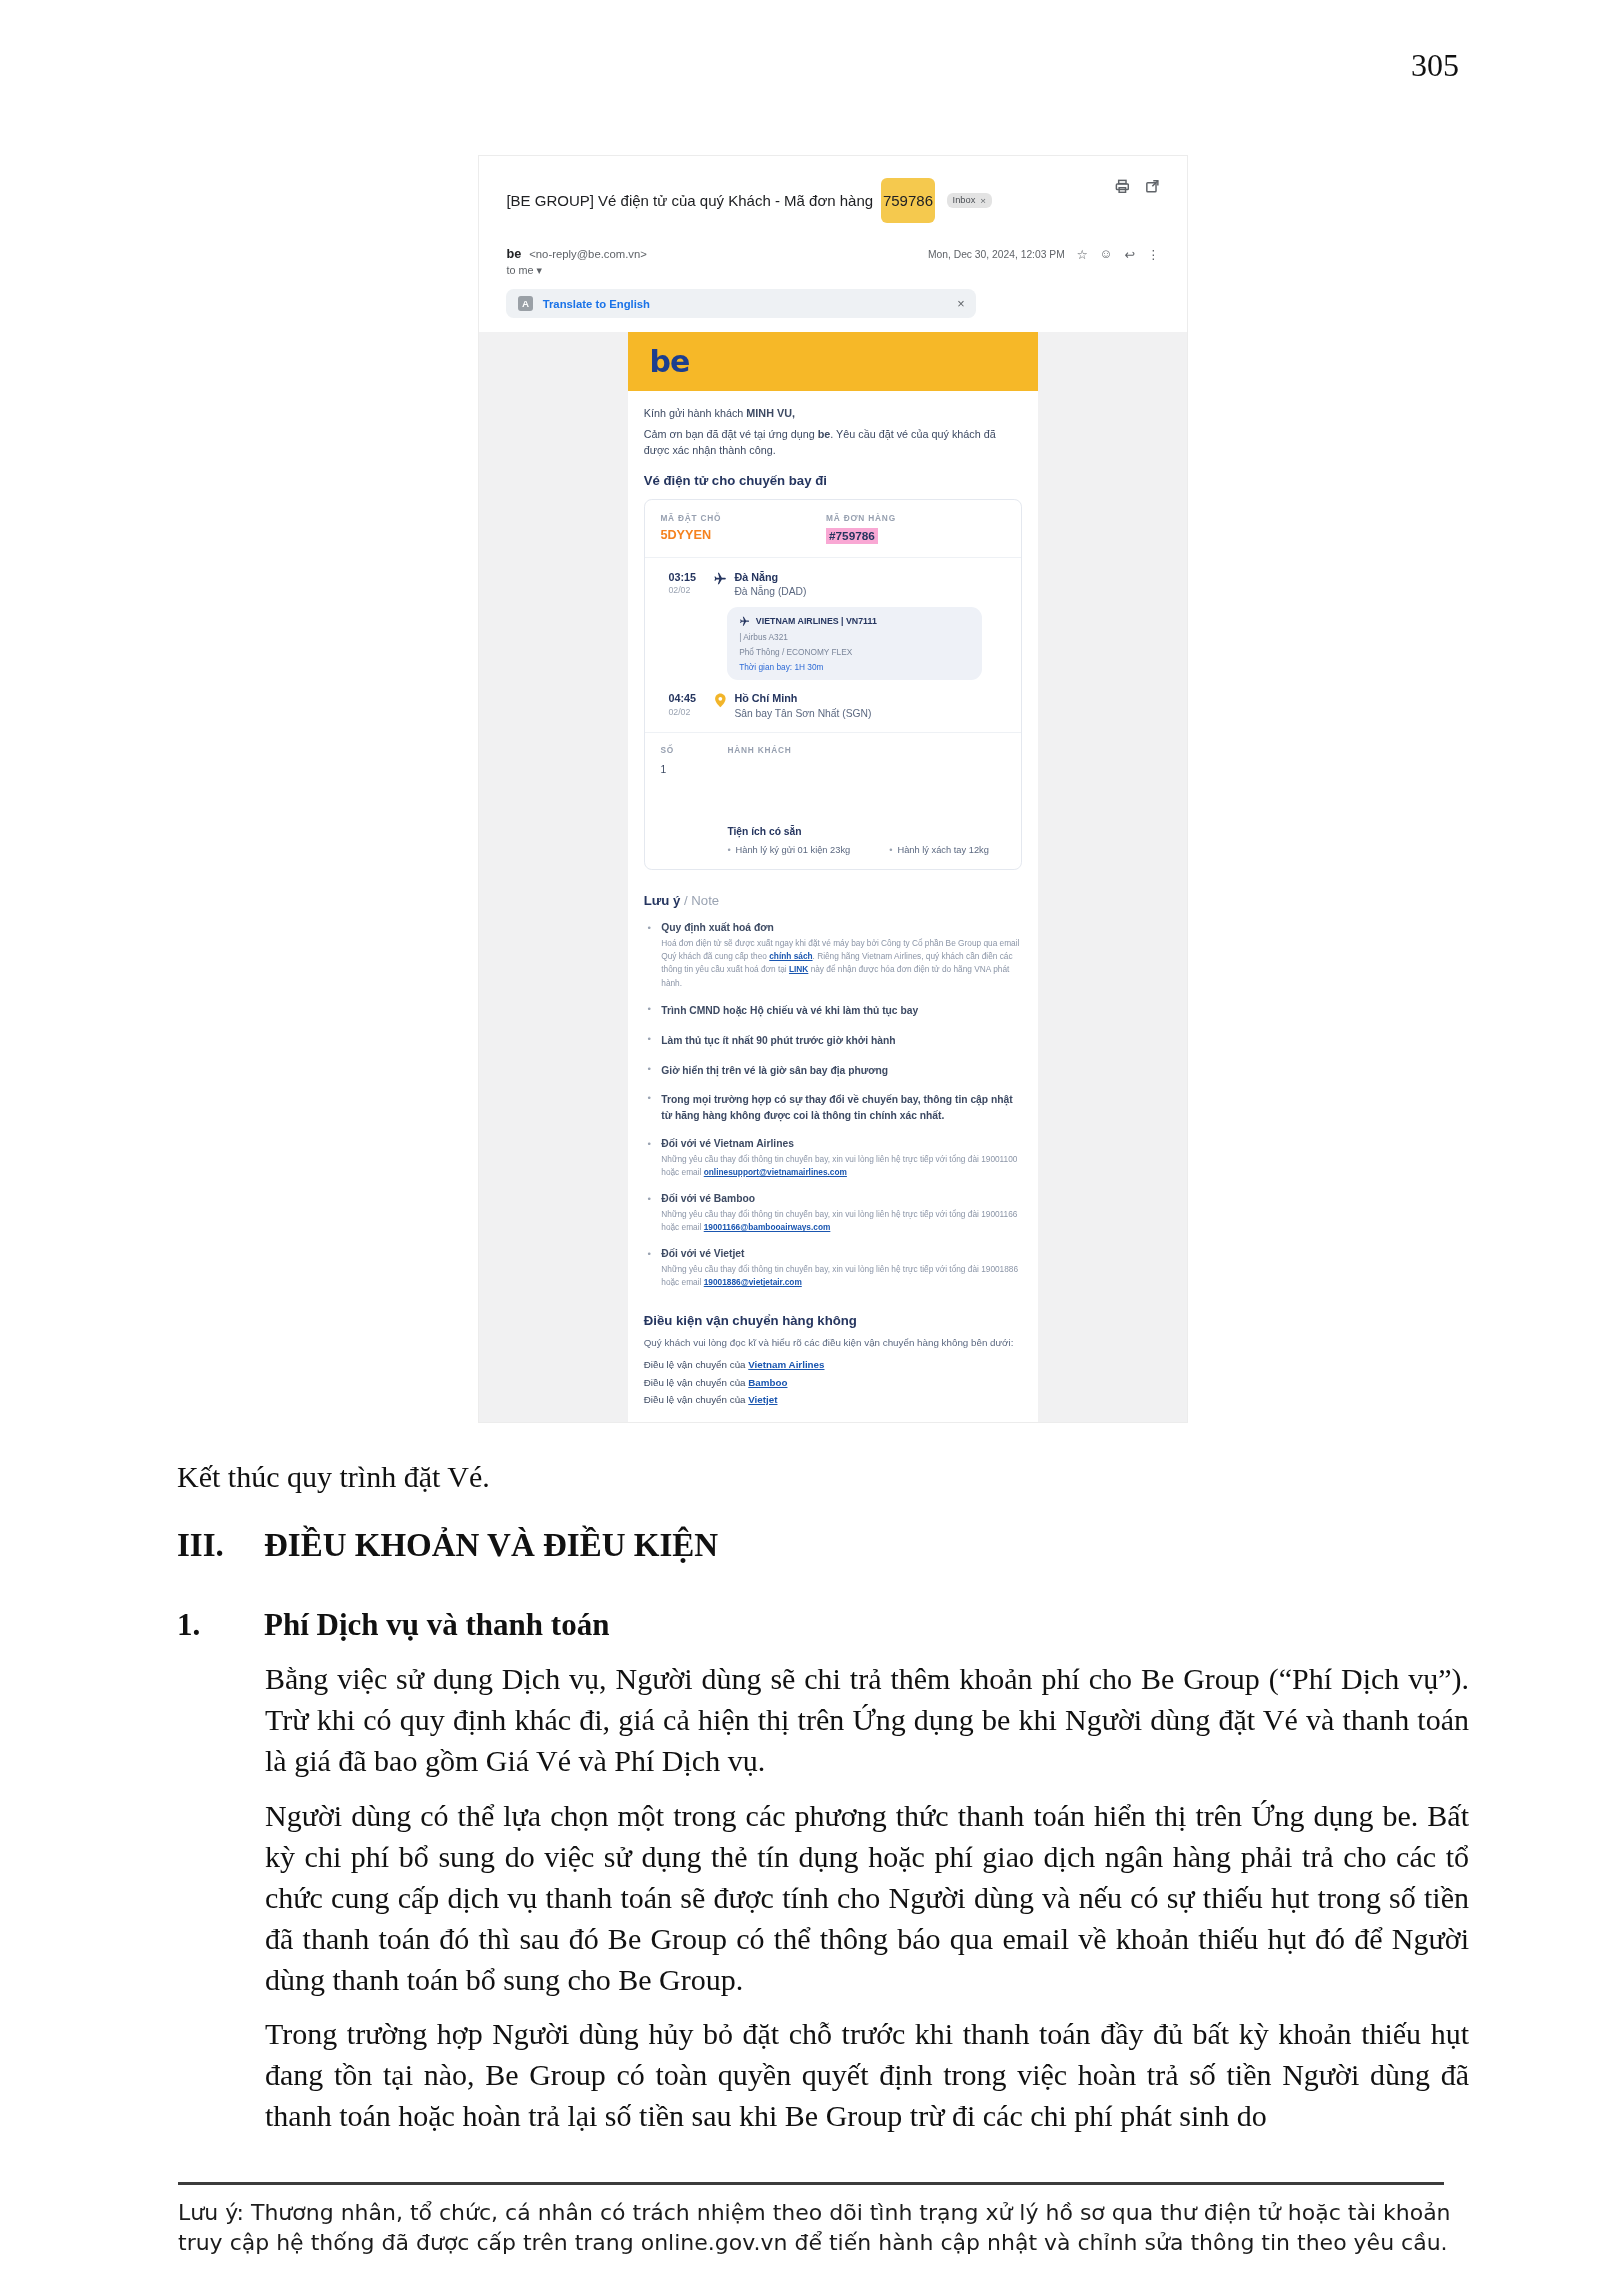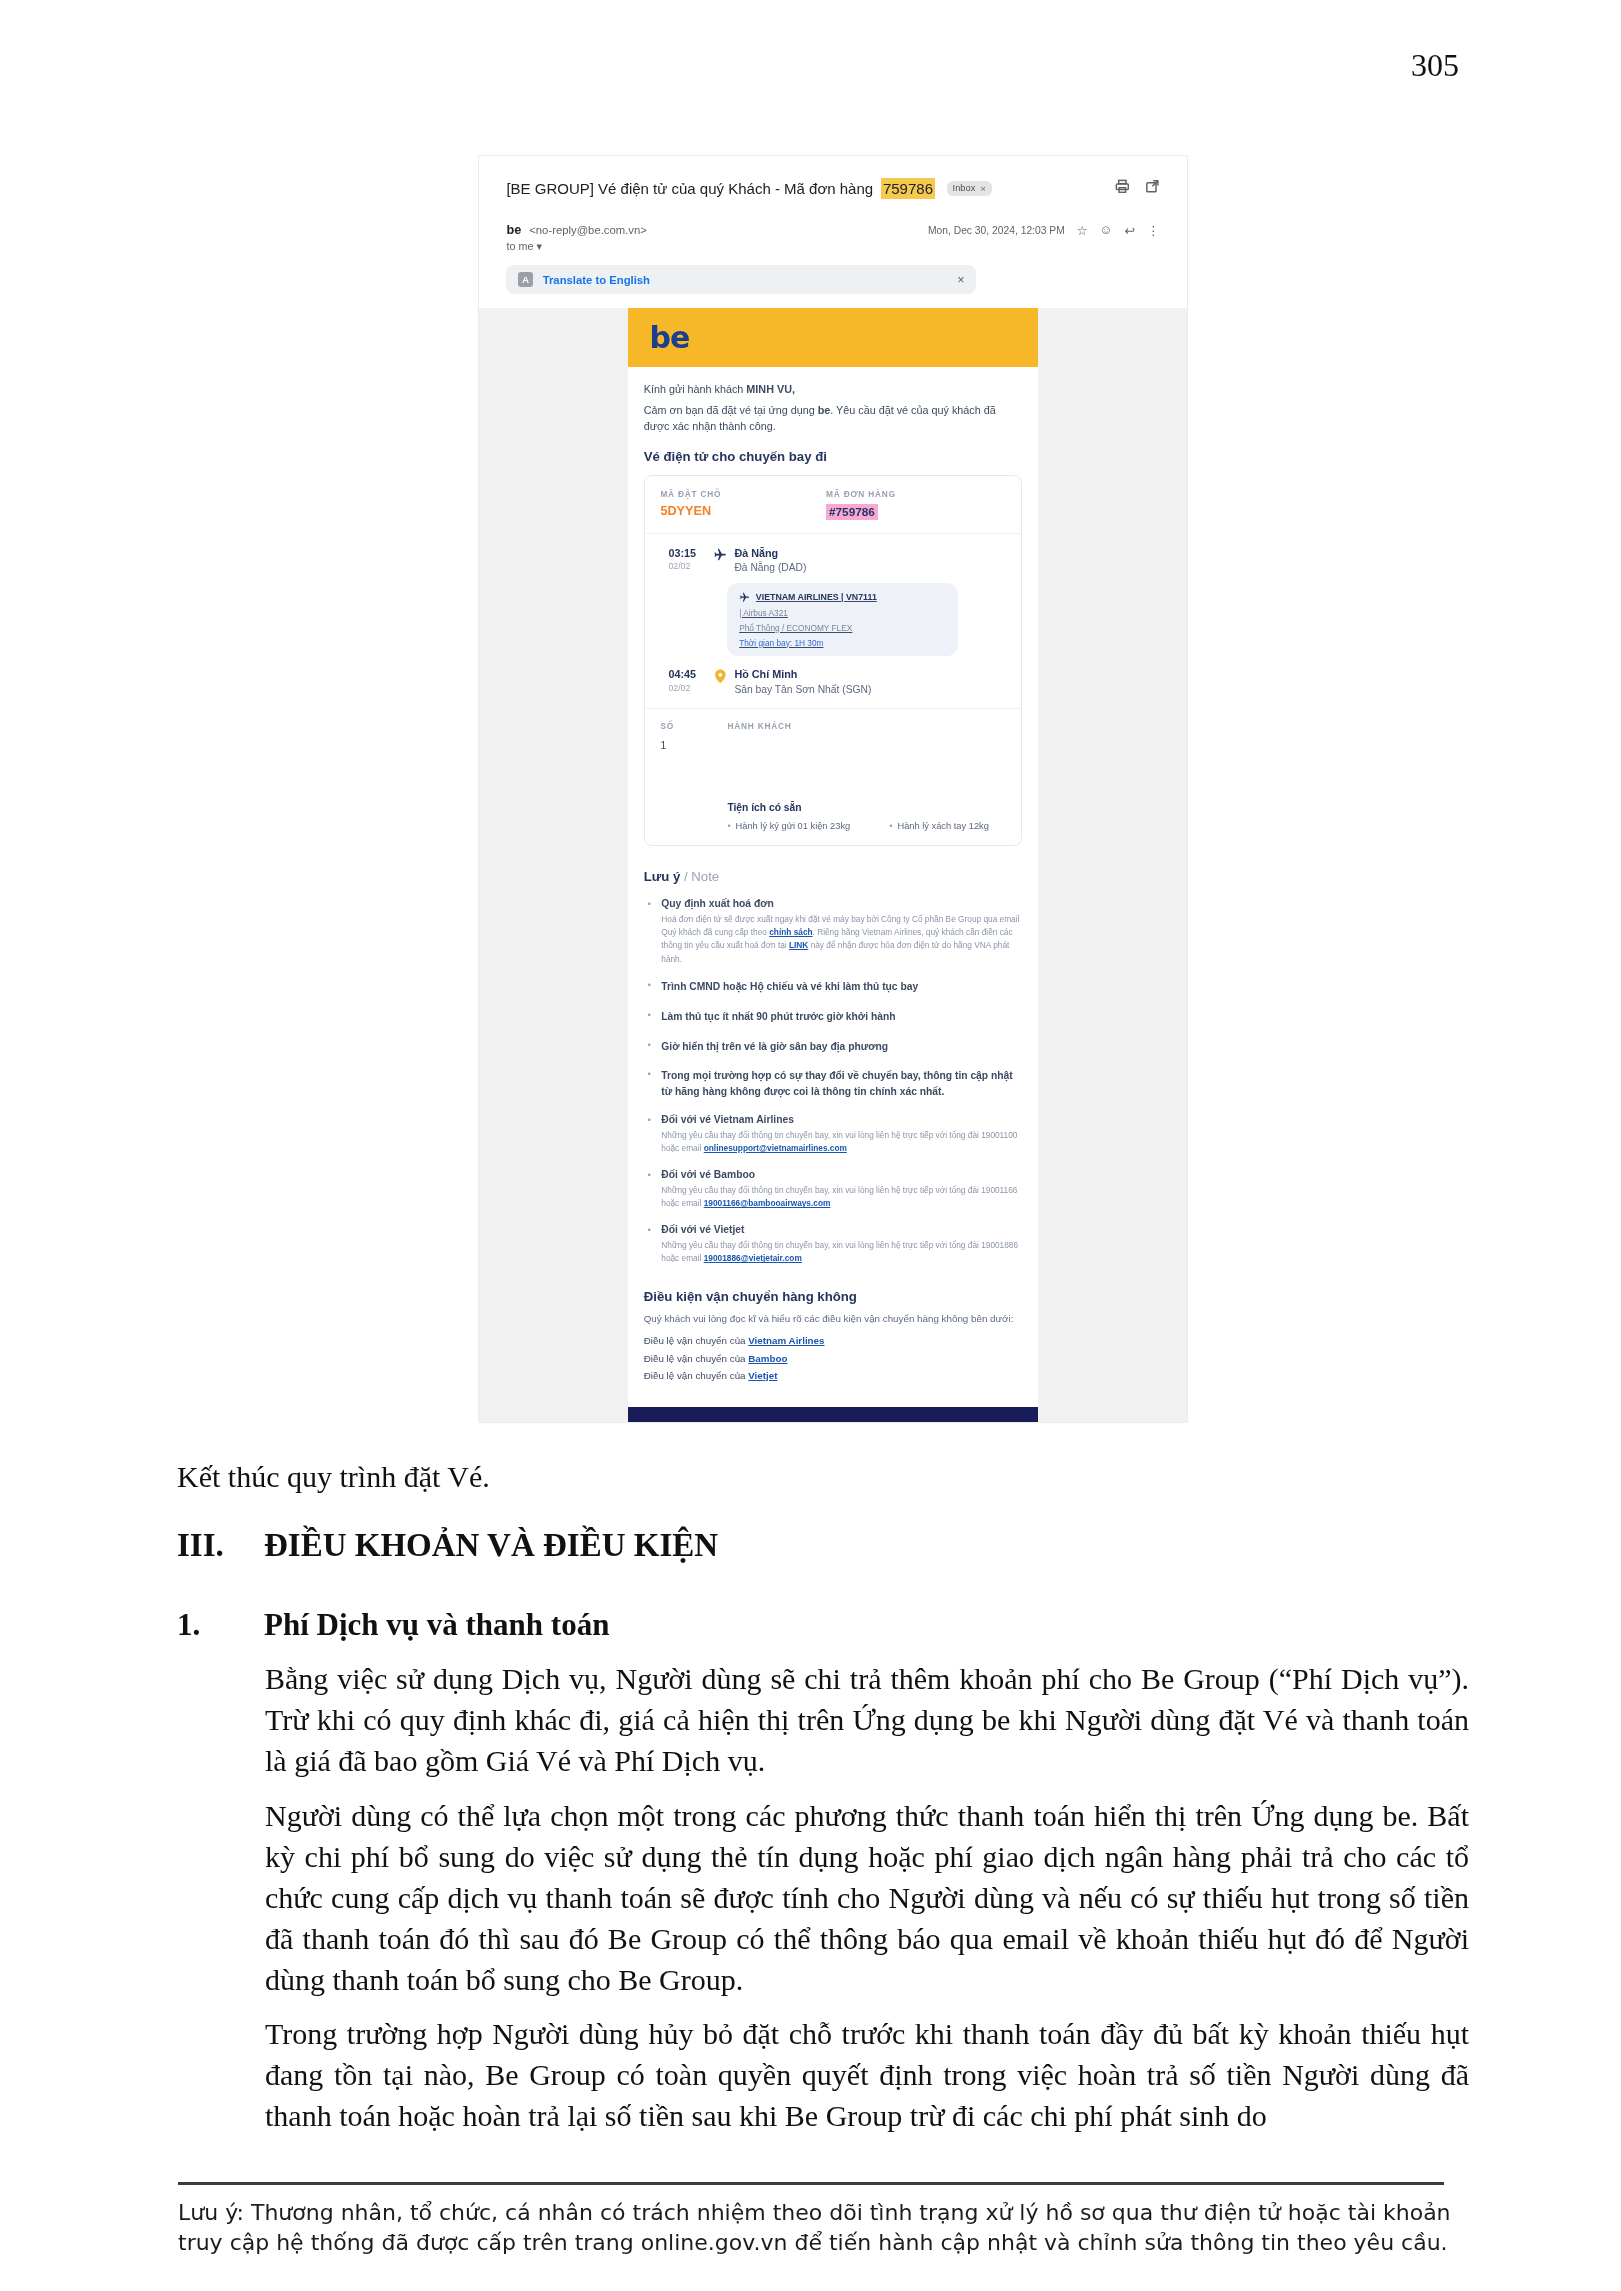--- a/index.html
+++ b/index.html
@@ -23,21 +23,21 @@
     font-size:22px;line-height:30px;color:#1c1c1c;
   }
   
   .screenshot{
     position:absolute;left:478px;top:155px;width:710px;height:1268px;
     background:#ffffff;border:1px solid #ececec;box-sizing:border-box;
     font-family:"Liberation Sans","DejaVu Sans",sans-serif;overflow:hidden;
   }
   .gmail-header{background:#fff;padding:21.6px 27.4px 0 27.4px;position:relative;}
   .subject-row{position:relative;font-size:15px;color:#202124;display:flex;align-items:center;gap:7.8px;}
-  .subject-hl{background:#f5c94e;color:#202124;padding:2px 2px;border-radius:0;}
+  .subject-hl{background:#f5c94e;color:#202124;padding:14px 2px;border-radius:6px;}
   .inbox-chip{
     background:#e3e3e3;color:#4d5156;font-size:9.3px;border-radius:6px;
     padding:2px 5.9px;display:inline-flex;align-items:center;gap:4.9px;margin-left:3.9px;
   }
   .inbox-chip .x{font-size:9.8px;color:#6b6f73;cursor:pointer;}
   .hdr-icons{position:absolute;right:0;top:1px;display:flex;gap:15.7px;color:#5f6368;}
   .hdr-icons svg{width:14.7px;height:14.7px;fill:none;stroke:#5f6368;stroke-width:1.6;}
   .meta-row{margin-top:24px;position:relative;font-size:11.3px;color:#5f6368;}
   .sender-name{font-weight:bold;font-size:12.7px;color:#202124;margin-right:4.9px;}
   .meta-right{position:absolute;right:0;top:0;display:flex;align-items:center;gap:11.8px;font-size:10.3px;color:#5f6368;}
@@ -75,21 +75,21 @@
   .leg .time-col{width:37px;flex:none;}
   .leg .t{font-size:10.8px;font-weight:bold;color:#25355f;}
   .leg .d{font-size:8.8px;color:#9aa3b2;margin-top:2.9px;}
   .leg .icon-col{width:29px;flex:none;display:flex;justify-content:center;padding-top:1px;}
   .leg .city{font-size:10.8px;font-weight:bold;color:#25355f;}
   .leg .airport{font-size:10.3px;color:#5b6880;margin-top:3.9px;}
   .plane-ic svg{width:13.7px;height:13.7px;fill:#25355f;transform:rotate(90deg);}
   .pin-ic svg{width:12.7px;height:14.7px;}
   .flight-info{
     margin:9.8px 0 11.8px 67px;background:#eef1f7;border-radius:11px;
-    padding:8.8px 11.8px;width:231px;box-sizing:border-box;text-decoration:underline;
+    padding:8.8px 11.8px;width:255px;box-sizing:border-box;
   }
   .fi-line1{display:flex;align-items:center;gap:5.9px;font-size:8.8px;font-weight:bold;color:#25355f;}
   .fi-line1 svg{width:10.8px;height:10.8px;fill:#25355f;transform:rotate(90deg);}
   .fi-sub{font-size:8.3px;color:#7b869a;margin-top:4.9px;}
   .fi-dur{font-size:8.3px;color:#2e6bd6;margin-top:4.9px;}
   .pax-head{display:flex;}
   .pax-head .c1{width:67px;flex:none;}
   .pax-row{margin-top:8.8px;font-size:10.3px;color:#3d4a63;}
   .pax-blank{height:51px;}
   .amenities{margin-left:67px;}

